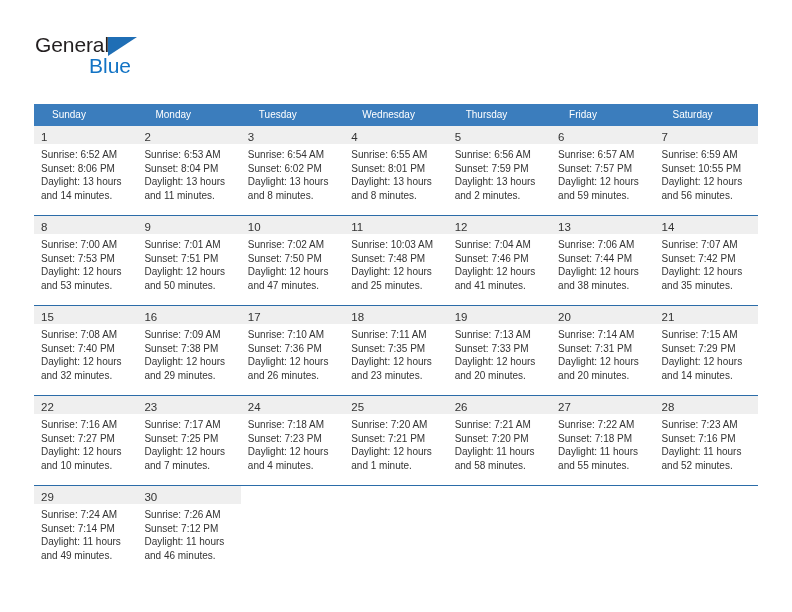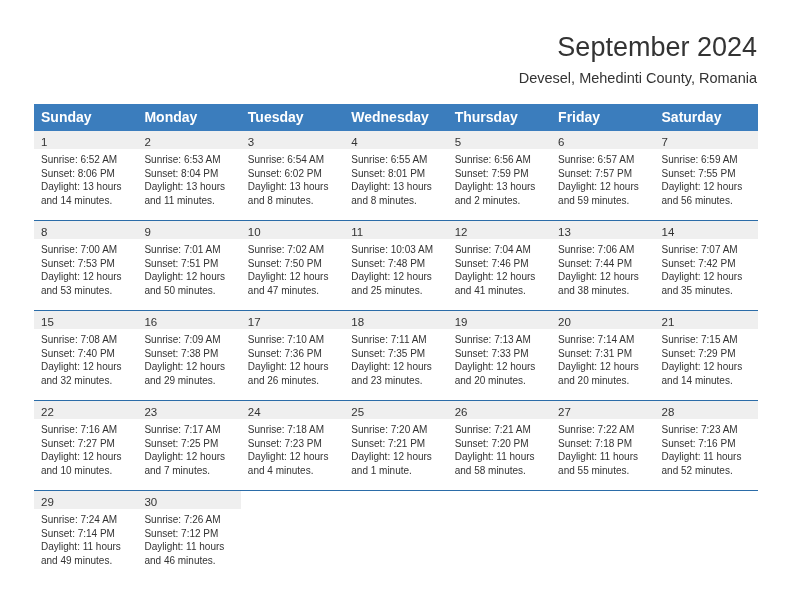--- a/index.html
+++ b/index.html
@@ -81,24 +81,24 @@
     position: absolute;
     left: 34px;
     top: 104px;
     width: 724px;
     border-collapse: collapse;
     table-layout: fixed;
   }
   .calendar th {
     background: #3b7dbd;
     color: #ffffff;
-    font-size: 14px;
-    font-weight: bold;
+    font-size: 10px;
+    font-weight: normal;
     text-align: left;
-    padding: 5px 0 6px 7px;
+    padding: 5px 0 6px 18px;
     height: 22px;
     vertical-align: middle;
   }
   .calendar td {
     vertical-align: top;
     padding: 0;
     width: 103.4px;
     border-top: 1.6px solid #2b6ca8;
   }
   .calendar tr.week-row:first-child td {
@@ -127,25 +127,26 @@
   }
   .dayinfo div { white-space: nowrap; }
 </style>
 </head>
 <body>
 
 <div class="page">
 
   <div class="header">
 
-
-    <div class="title-block">
-      <div class="cal-title">September 2024</div>
-      <div class="cal-subtitle">Devesel, Mehedinti County, Romania</div>
+    <div class="logo">
+      <span class="logo-general">General</span>
+      <span class="logo-tri"></span>
+      <span class="logo-blue">Blue</span>
     </div>
+
 
   </div>
 
   <table class="calendar">
     <thead>
       <tr>
         <th>Sunday</th>
         <th>Monday</th>
         <th>Tuesday</th>
         <th>Wednesday</th>
@@ -220,21 +221,21 @@
                 <div>Daylight: 12 hours</div>
                 <div>and 59 minutes.</div>
               </div>
             </div>
           </td>
           <td>
             <div class="daycell">
               <div class="daynum-band"><span class="daynum">7</span></div>
               <div class="dayinfo">
                 <div>Sunrise: 6:59 AM</div>
-                <div>Sunset: 7:55 PM</div>
+                <div>Sunset: 10:55 PM</div>
                 <div>Daylight: 12 hours</div>
                 <div>and 56 minutes.</div>
               </div>
             </div>
           </td>
         </tr>
         <tr class="week-row">
           <td>
             <div class="daycell">
               <div class="daynum-band"><span class="daynum">8</span></div>

